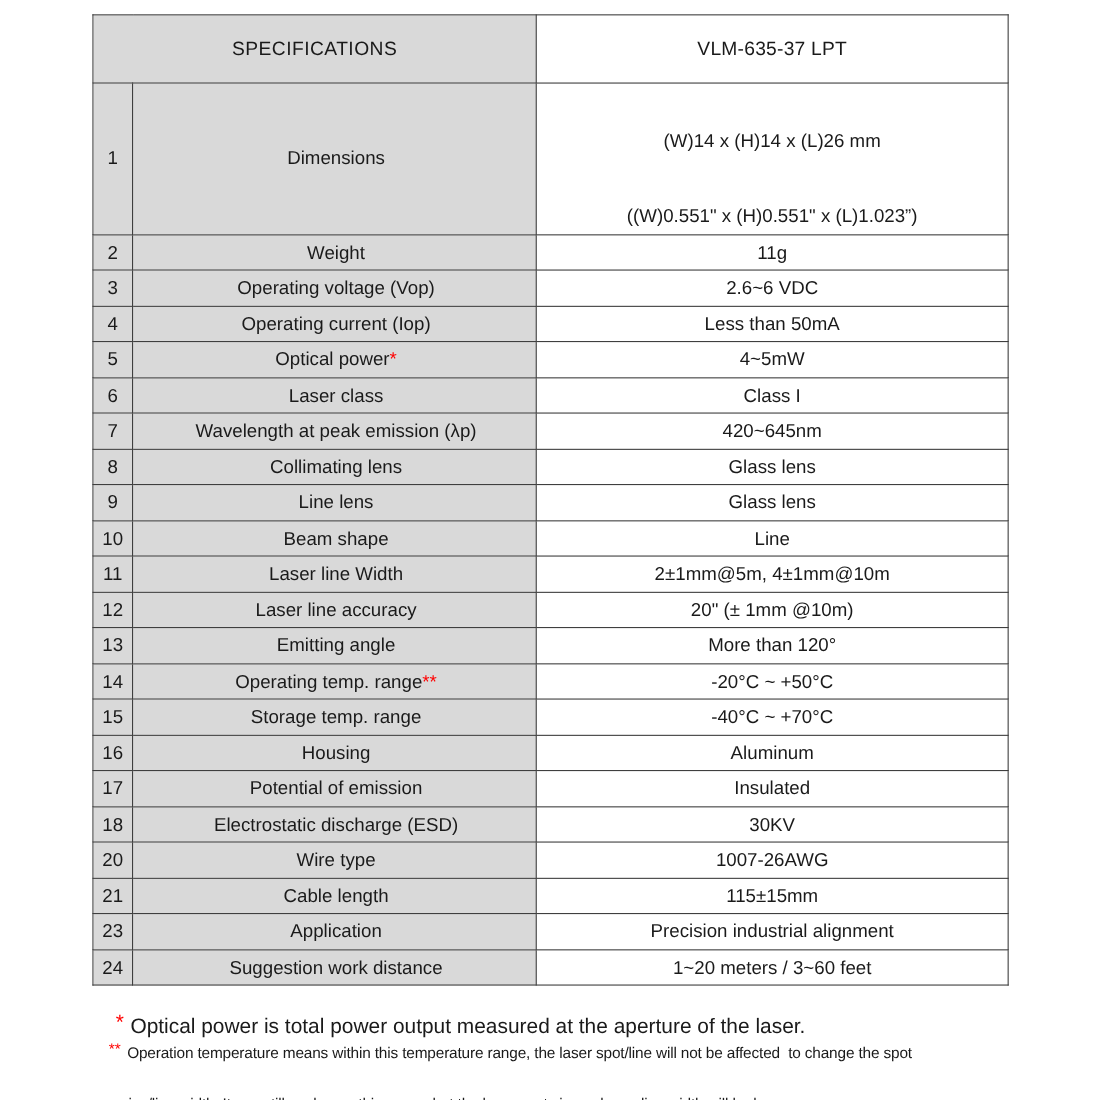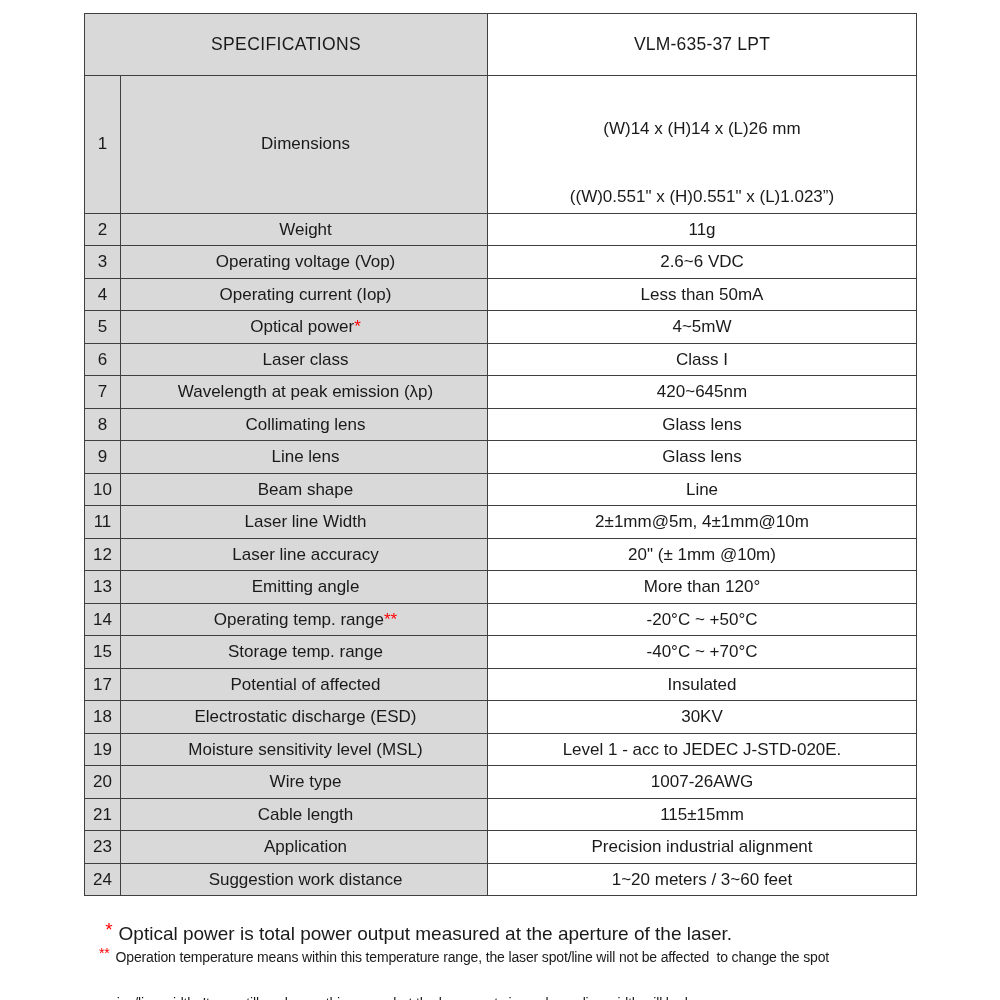--- a/index.html
+++ b/index.html
@@ -177,33 +177,33 @@
           <td class="num">14</td>
           <td class="label">Operating temp. range<span class="star">**</span></td>
           <td class="value">-20°C ~ +50°C</td>
         </tr>
         <tr>
           <td class="num">15</td>
           <td class="label">Storage temp. range</td>
           <td class="value">-40°C ~ +70°C</td>
         </tr>
         <tr>
+          <td class="num">16</td>
+          <td class="label">Housing</td>
+          <td class="value">Aluminum</td>
+        </tr>
+        <tr>
           <td class="num">17</td>
-          <td class="label">Potential of affected</td>
+          <td class="label">Potential of emission</td>
           <td class="value">Insulated</td>
         </tr>
         <tr>
           <td class="num">18</td>
           <td class="label">Electrostatic discharge (ESD)</td>
           <td class="value">30KV</td>
-        </tr>
-        <tr>
-          <td class="num">19</td>
-          <td class="label">Moisture sensitivity level (MSL)</td>
-          <td class="value">Level 1 - acc to JEDEC J-STD-020E.</td>
         </tr>
         <tr>
           <td class="num">20</td>
           <td class="label">Wire type</td>
           <td class="value">1007-26AWG</td>
         </tr>
         <tr>
           <td class="num">21</td>
           <td class="label">Cable length</td>
           <td class="value">115±15mm</td>

